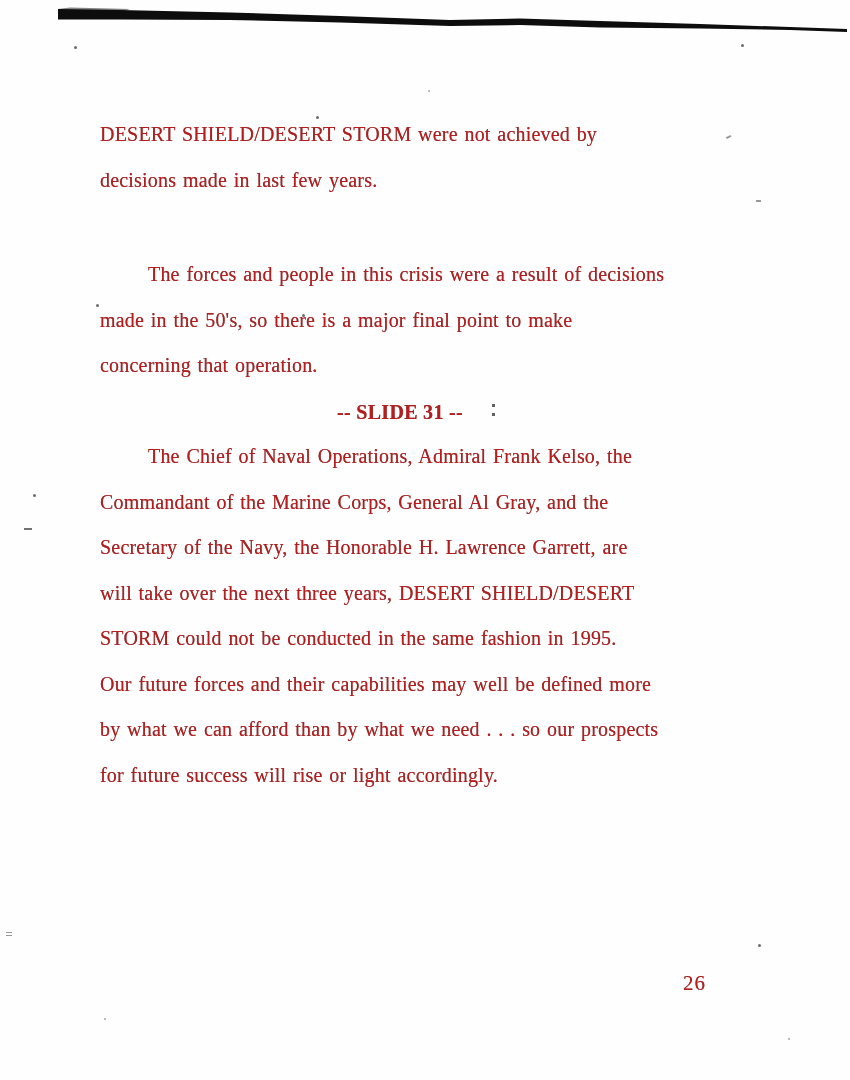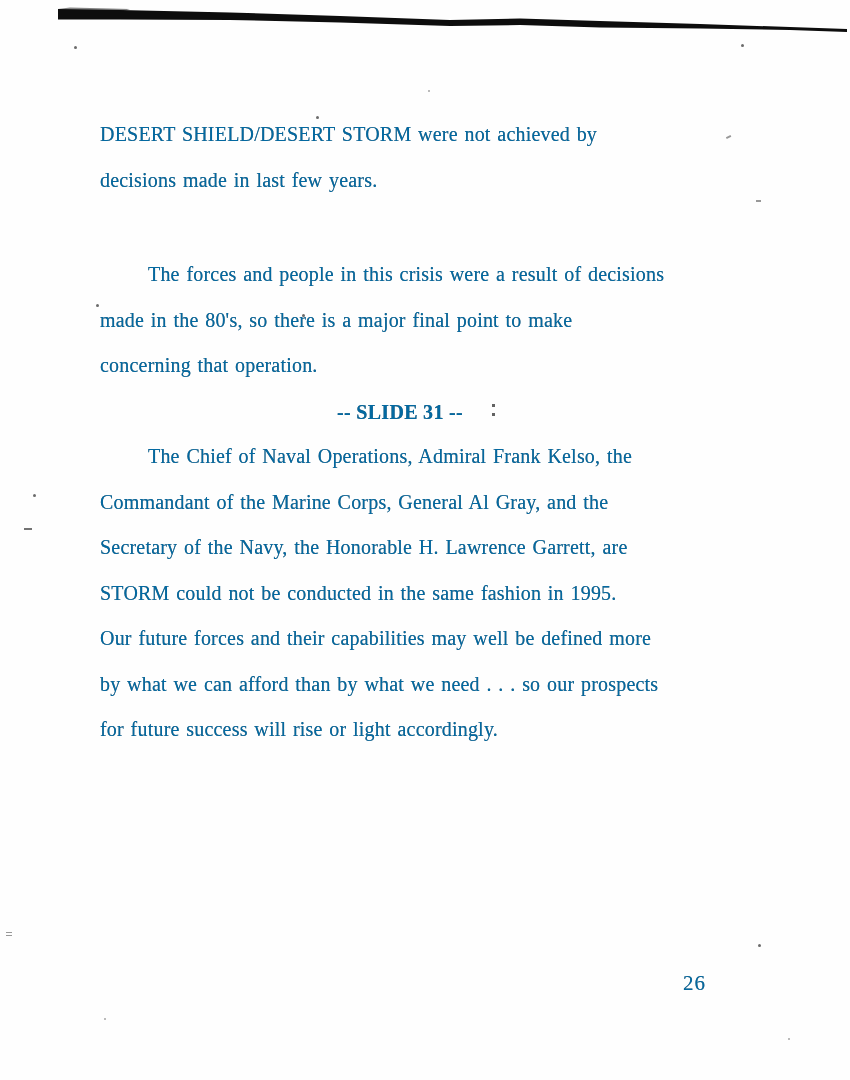--- a/index.html
+++ b/index.html
@@ -3,21 +3,21 @@
 <meta charset="utf-8">
 <style>
   html, body { margin: 0; padding: 0; background: #ffffff; }
   .page {
     position: relative;
     width: 850px;
     height: 1080px;
     background: #fefefe;
     overflow: hidden;
     font-family: "Liberation Serif", "DejaVu Serif", serif;
-    color: #0369a1;
+    color: #b91c1c;
   }
   .scanbar { position: absolute; top: 0; left: 0; }
   .body-text {
     position: absolute;
     left: 100px;
     width: 660px;
     font-size: 20px;
     line-height: 45.5px;
     letter-spacing: 0.2px;
     word-spacing: 1.5px;
@@ -70,30 +70,31 @@
     <polygon fill="#0d0d0d" opacity="0.5" points="58,9 70,7.5 130,9 120,12 58,12"></polygon>
   </svg>
 
   <div class="body-text p1">
     <div class="line">DESERT SHIELD/DESERT STORM were not achieved by</div>
     <div class="line">decisions made in last few years.</div>
   </div>
 
   <div class="body-text p2">
     <div class="line indent">The forces and people in this crisis were a result of decisions</div>
-    <div class="line">made in the 80's, so there is a major final point to make</div>
+    <div class="line">made in the 50's, so there is a major final point to make</div>
     <div class="line">concerning that operation.</div>
   </div>
 
   <div class="slide-heading">-- SLIDE 31 --</div>
 
   <div class="body-text p3">
     <div class="line indent">The Chief of Naval Operations, Admiral Frank Kelso, the</div>
     <div class="line">Commandant of the Marine Corps, General Al Gray, and the</div>
     <div class="line">Secretary of the Navy, the Honorable H. Lawrence Garrett, are</div>
+    <div class="line">will take over the next three years, DESERT SHIELD/DESERT</div>
     <div class="line">STORM could not be conducted in the same fashion in 1995.</div>
     <div class="line">Our future forces and their capabilities may well be defined more</div>
     <div class="line">by what we can afford than by what we need . . . so our prospects</div>
     <div class="line">for future success will rise or light accordingly.</div>
   </div>
 
   <div class="page-number">26</div>
 
   <div>
     <div class="speck dot" style="left:74px;  top:46px;"></div>

